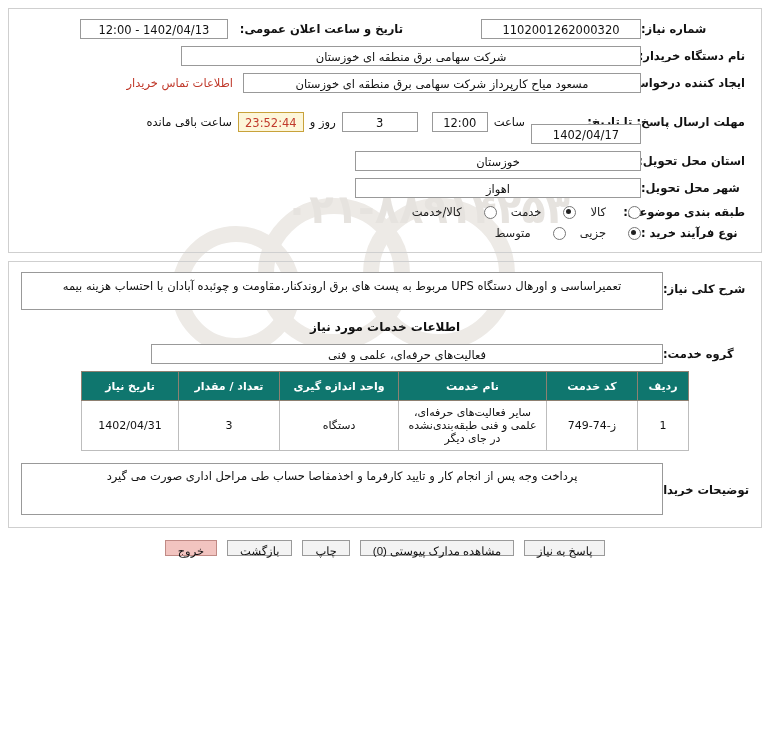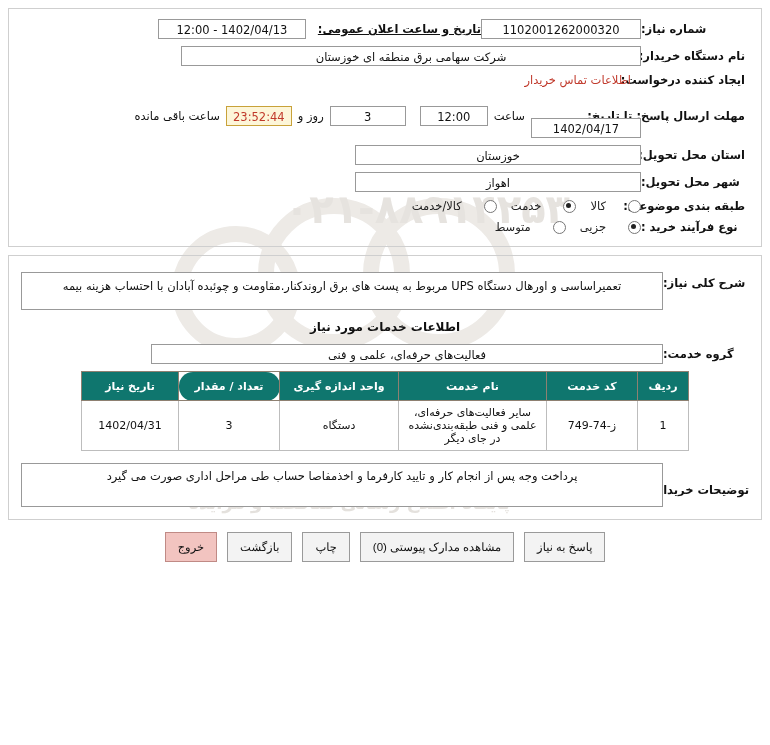--- a/index.html
+++ b/index.html
@@ -161,21 +161,20 @@
   .need-desc {
     border: 1px solid #999;
     background: #ffffff;
     min-height: 38px;
     font-size: 11.5px;
     line-height: 1.6;
     padding: 4px 6px;
     color: #111;
     text-align: center;
     box-sizing: border-box;
-    margin-top: 6px;
   }
   .section-title {
     text-align: center;
     font-weight: bold;
     font-size: 12px;
     color: #111;
     margin: 10px 0 10px 0;
   }
   
   table.svc {
@@ -197,21 +196,21 @@
   table.svc td {
     border: 1px solid #bdbdbd;
     padding: 5px 4px;
     text-align: center;
     color: #111;
     background: #ffffff;
   }
   .notes-box {
     border: 1px solid #999;
     background: #fff;
-    height: 44px;
+    height: 52px;
     font-size: 11.5px;
     padding: 5px 8px;
     color: #111;
     box-sizing: border-box;
     text-align: center;
   }
   
   .btnbar {
     position: relative;
     z-index: 2;
@@ -219,21 +218,21 @@
     justify-content: center;
     align-items: center;
     gap: 10px;
     margin-top: 12px;
   }
   .btn {
     border: 1px solid #9a9a9a;
     background: #f3f3f3;
     font-size: 11.5px;
     color: #111;
-    height: 30px;
+    height: 16px;
     line-height: 20px;
     padding: 0 12px;
     box-sizing: border-box;
     cursor: pointer;
     white-space: nowrap;
   }
   .btn.exit {
     background: #f2c4c0;
     border-color: #c08a85;
   }
@@ -252,39 +251,40 @@
     <div class="wm-text wm-3">مرکز اطلاعات مناقصات کشور</div>
     <div class="wm-text wm-4">پایگاه اطلاع رسانی مناقصه و مزایده</div>
   </div>
 
 
   <div class="panel">
 
     <div class="row">
       <div class="lbl w-right-label">شماره نیاز:</div>
       <div class="fld" style="width:160px;">1102001262000320</div>
-      <div class="lbl" style="text-decoration:underline;">تاریخ و ساعت اعلان عمومی:</div>
+      <div class="lbl" style="margin-right:78px;">تاریخ و ساعت اعلان عمومی:</div>
       <div class="fld" style="width:148px;margin-right:12px;">1402/04/13 - 12:00</div>
     </div>
 
     <div class="row">
       <div class="lbl w-right-label">نام دستگاه خریدار:</div>
       <div class="fld" style="width:460px;">شرکت سهامی برق منطقه ای خوزستان</div>
     </div>
 
     <div class="row">
       <div class="lbl w-right-label">ایجاد کننده درخواست:</div>
+      <div class="fld" style="width:398px;">مسعود میاح کارپرداز شرکت سهامی برق منطقه ای خوزستان</div>
       <a class="link" href="#">اطلاعات تماس خریدار</a>
     </div>
 
     <div class="row">
       <div class="lbl w-right-label" style="line-height:1.25;">مهلت ارسال پاسخ: تا تاریخ:</div>
       <div class="fld" style="width:110px;margin-top:24px;">1402/04/17</div>
       <div class="mini-lbl">ساعت</div>
-      <div class="fld" style="width:68px;">12:00</div>
+      <div class="fld" style="width:56px;">12:00</div>
       <div class="fld" style="width:76px;margin-right:14px;">3</div>
       <div class="mini-lbl">روز و</div>
       <div class="timer">23:52:44</div>
       <div class="mini-lbl">ساعت باقی مانده</div>
     </div>
 
     <div class="row">
       <div class="lbl w-right-label">استان محل تحویل:</div>
       <div class="fld" style="width:286px;">خوزستان</div>
     </div>
@@ -342,21 +342,21 @@
       <div class="fld" style="width:512px;">فعالیت‌های حرفه‌ای، علمی و فنی</div>
     </div>
 
     <table class="svc">
       <thead>
         <tr>
           <th style="width:42px;">ردیف</th>
           <th style="width:82px;">کد خدمت</th>
           <th>نام خدمت</th>
           <th style="width:110px;">واحد اندازه گیری</th>
-          <th style="width:92px;border-radius:14px;">تعداد / مقدار</th>
+          <th style="width:92px;">تعداد / مقدار</th>
           <th style="width:88px;">تاریخ نیاز</th>
         </tr>
       </thead>
       <tbody>
         <tr>
           <td>1</td>
           <td>ز-74-749</td>
           <td style="text-align:center;">سایر فعالیت‌های حرفه‌ای، علمی و فنی طبقه‌بندی‌نشده در جای دیگر</td>
           <td>دستگاه</td>
           <td>3</td>

